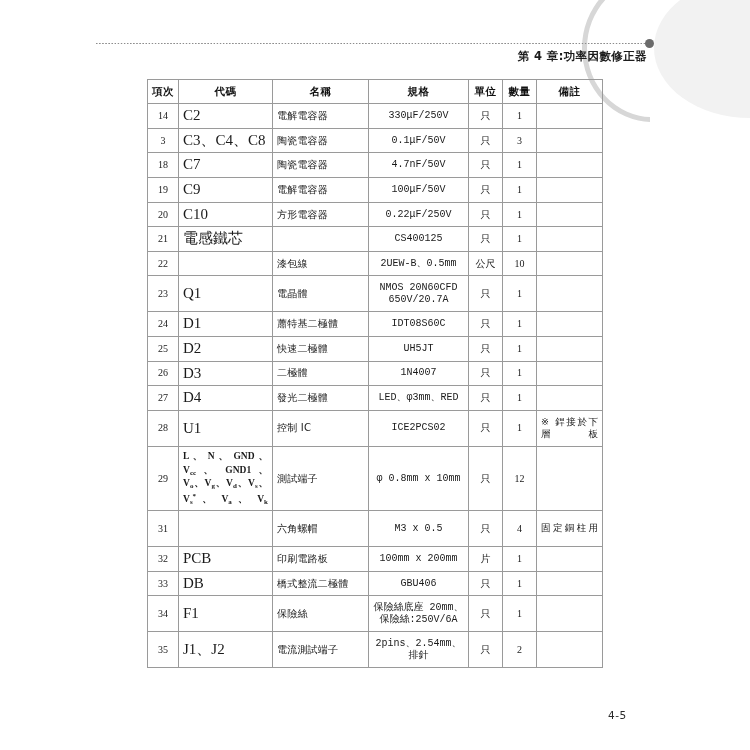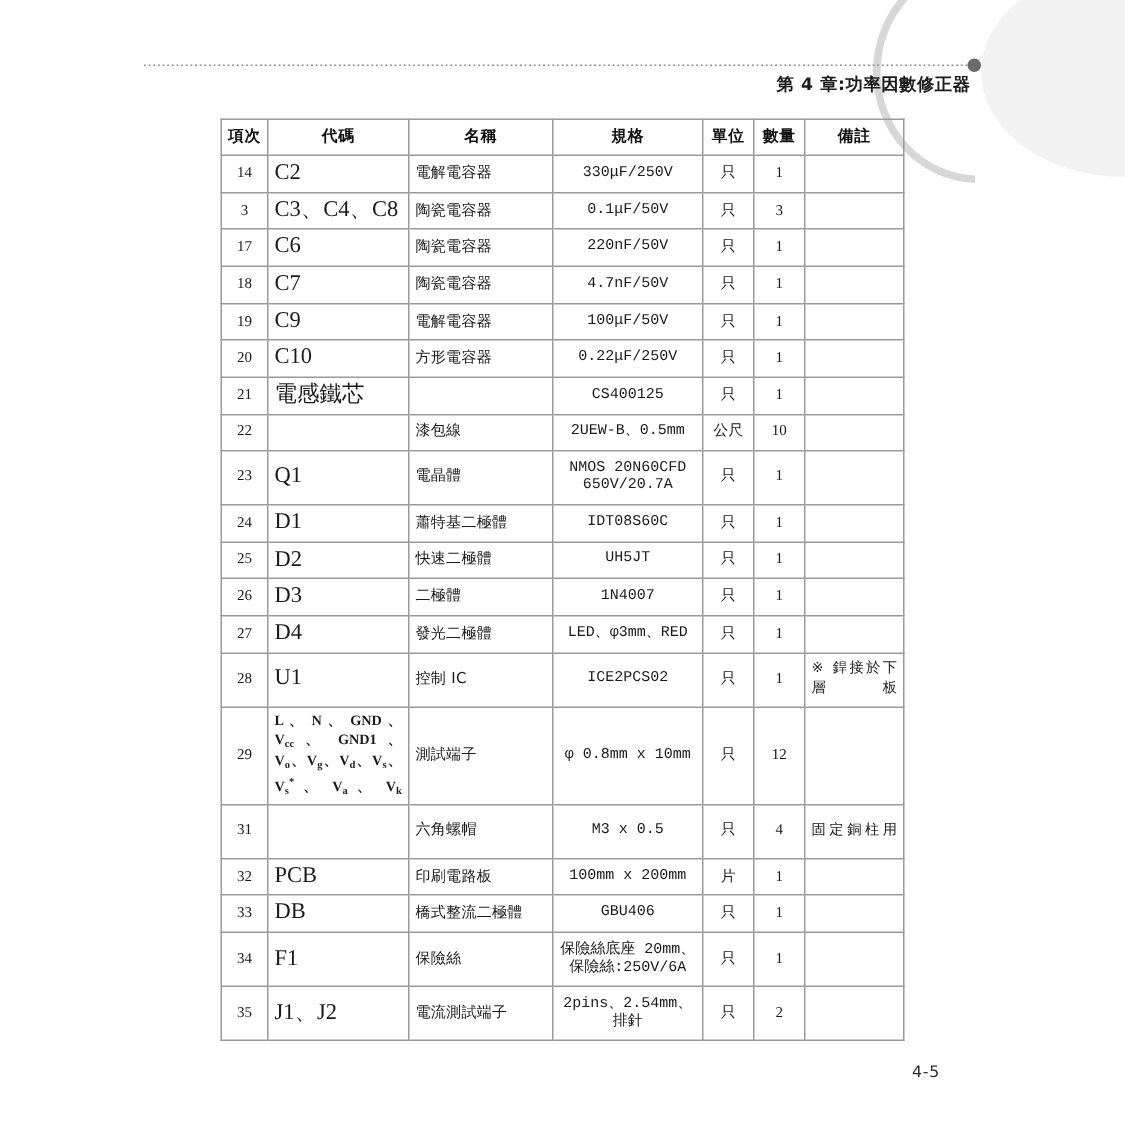--- a/index.html
+++ b/index.html
@@ -206,29 +206,20 @@
       <tr class="r-normal">
         <td class="cell-item">3</td>
         <td class="cell-code">C3、C4、C8</td>
         <td class="cell-name">陶瓷電容器</td>
         <td class="cell-spec">0.1μF/50V</td>
         <td class="cell-unit">只</td>
         <td class="cell-qty">3</td>
         <td class="cell-note nojust"></td>
       </tr>
       <tr class="r-normal">
-        <td class="cell-item">17</td>
-        <td class="cell-code">C6</td>
-        <td class="cell-name">陶瓷電容器</td>
-        <td class="cell-spec">220nF/50V</td>
-        <td class="cell-unit">只</td>
-        <td class="cell-qty">1</td>
-        <td class="cell-note nojust"></td>
-      </tr>
-      <tr class="r-normal">
         <td class="cell-item">18</td>
         <td class="cell-code">C7</td>
         <td class="cell-name">陶瓷電容器</td>
         <td class="cell-spec">4.7nF/50V</td>
         <td class="cell-unit">只</td>
         <td class="cell-qty">1</td>
         <td class="cell-note nojust"></td>
       </tr>
       <tr class="r-normal">
         <td class="cell-item">19</td>

